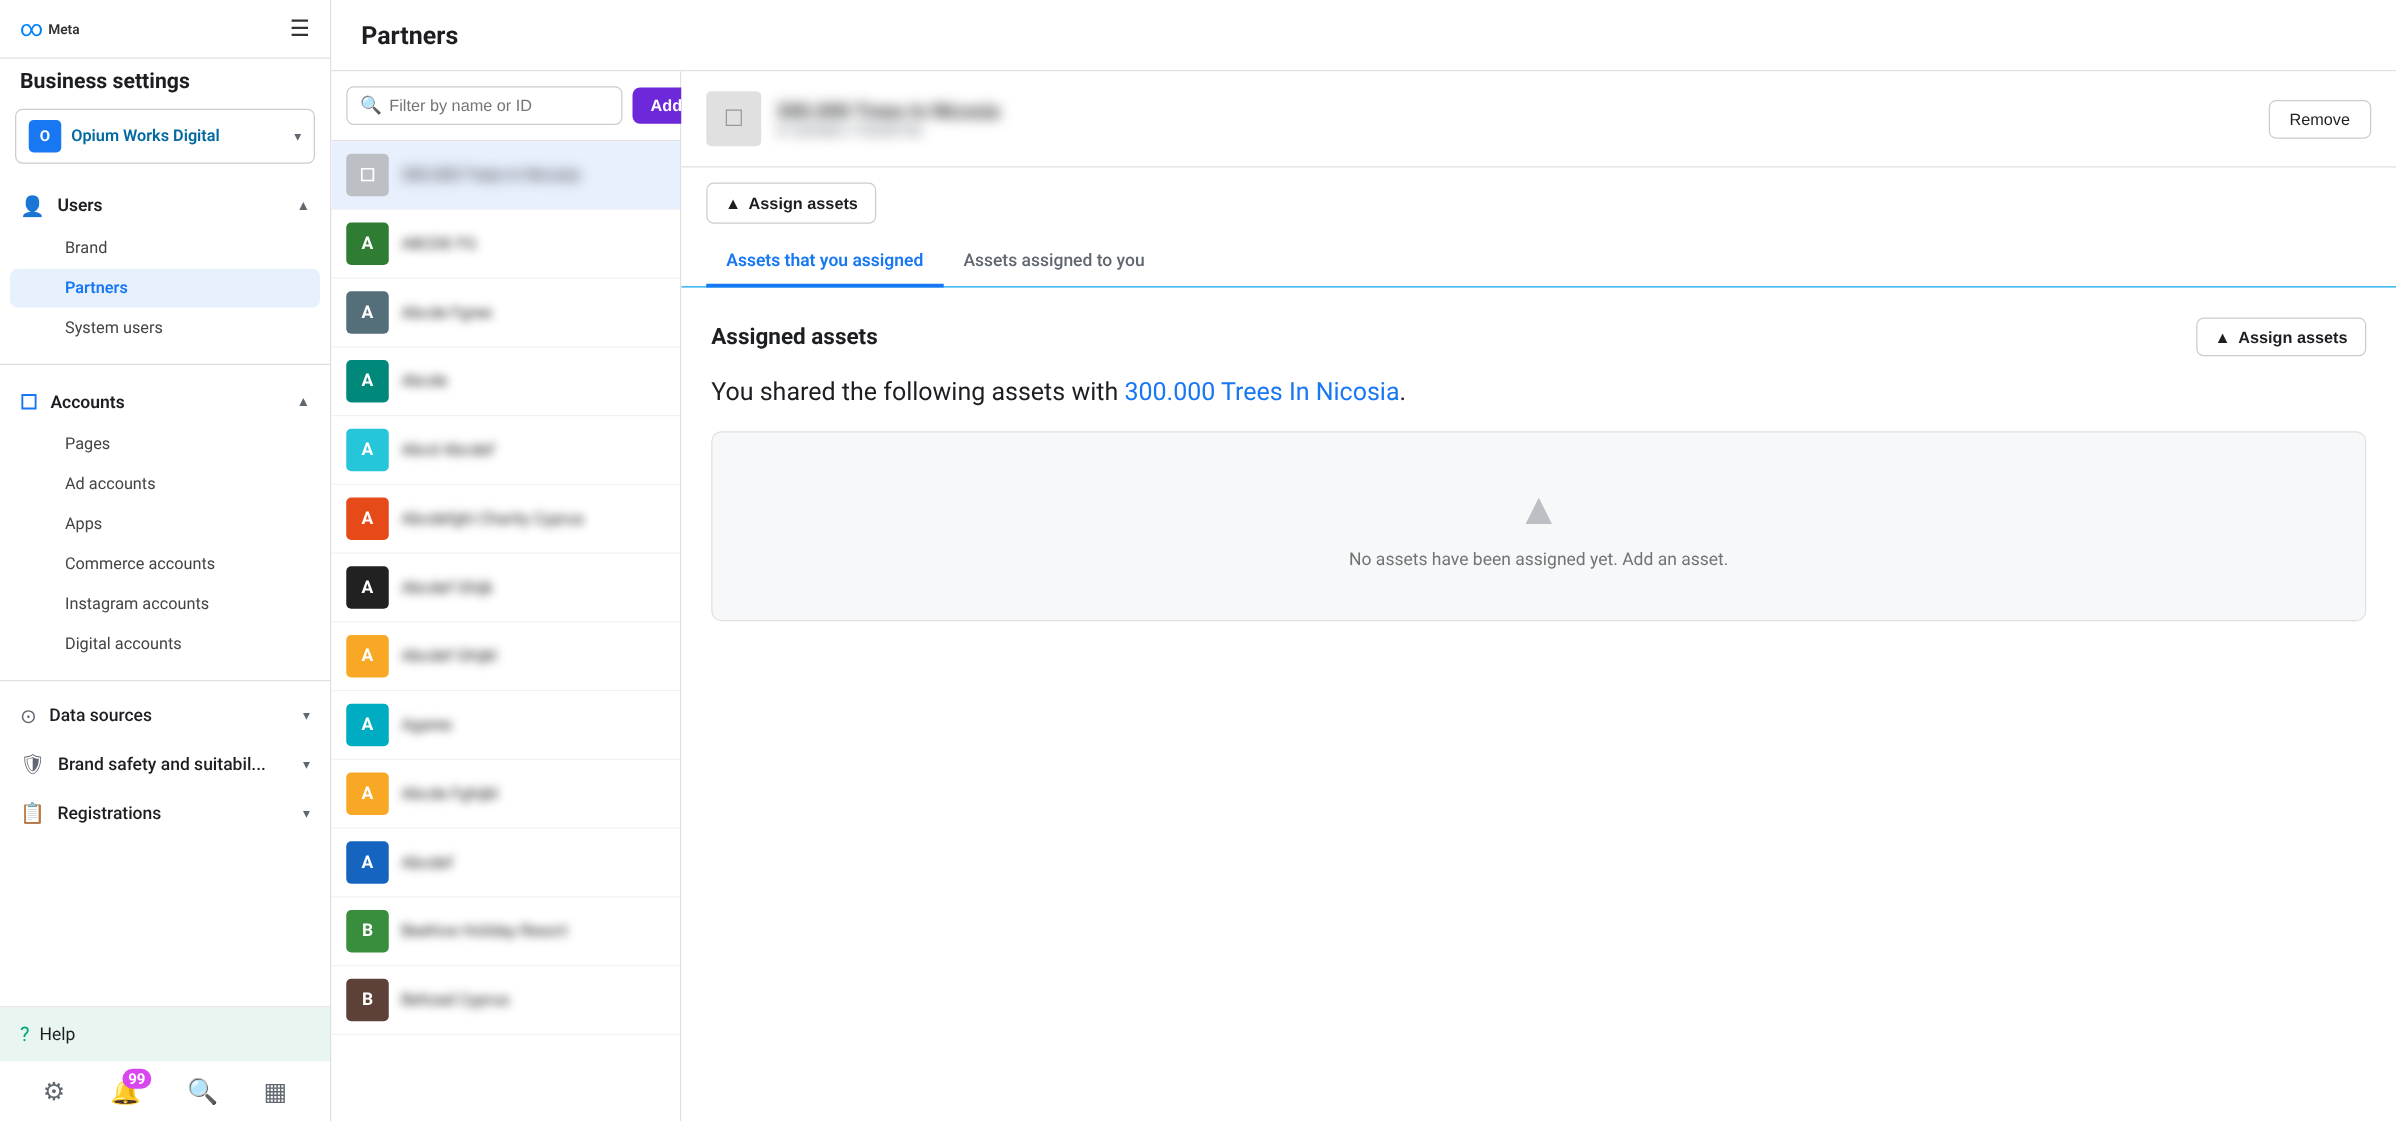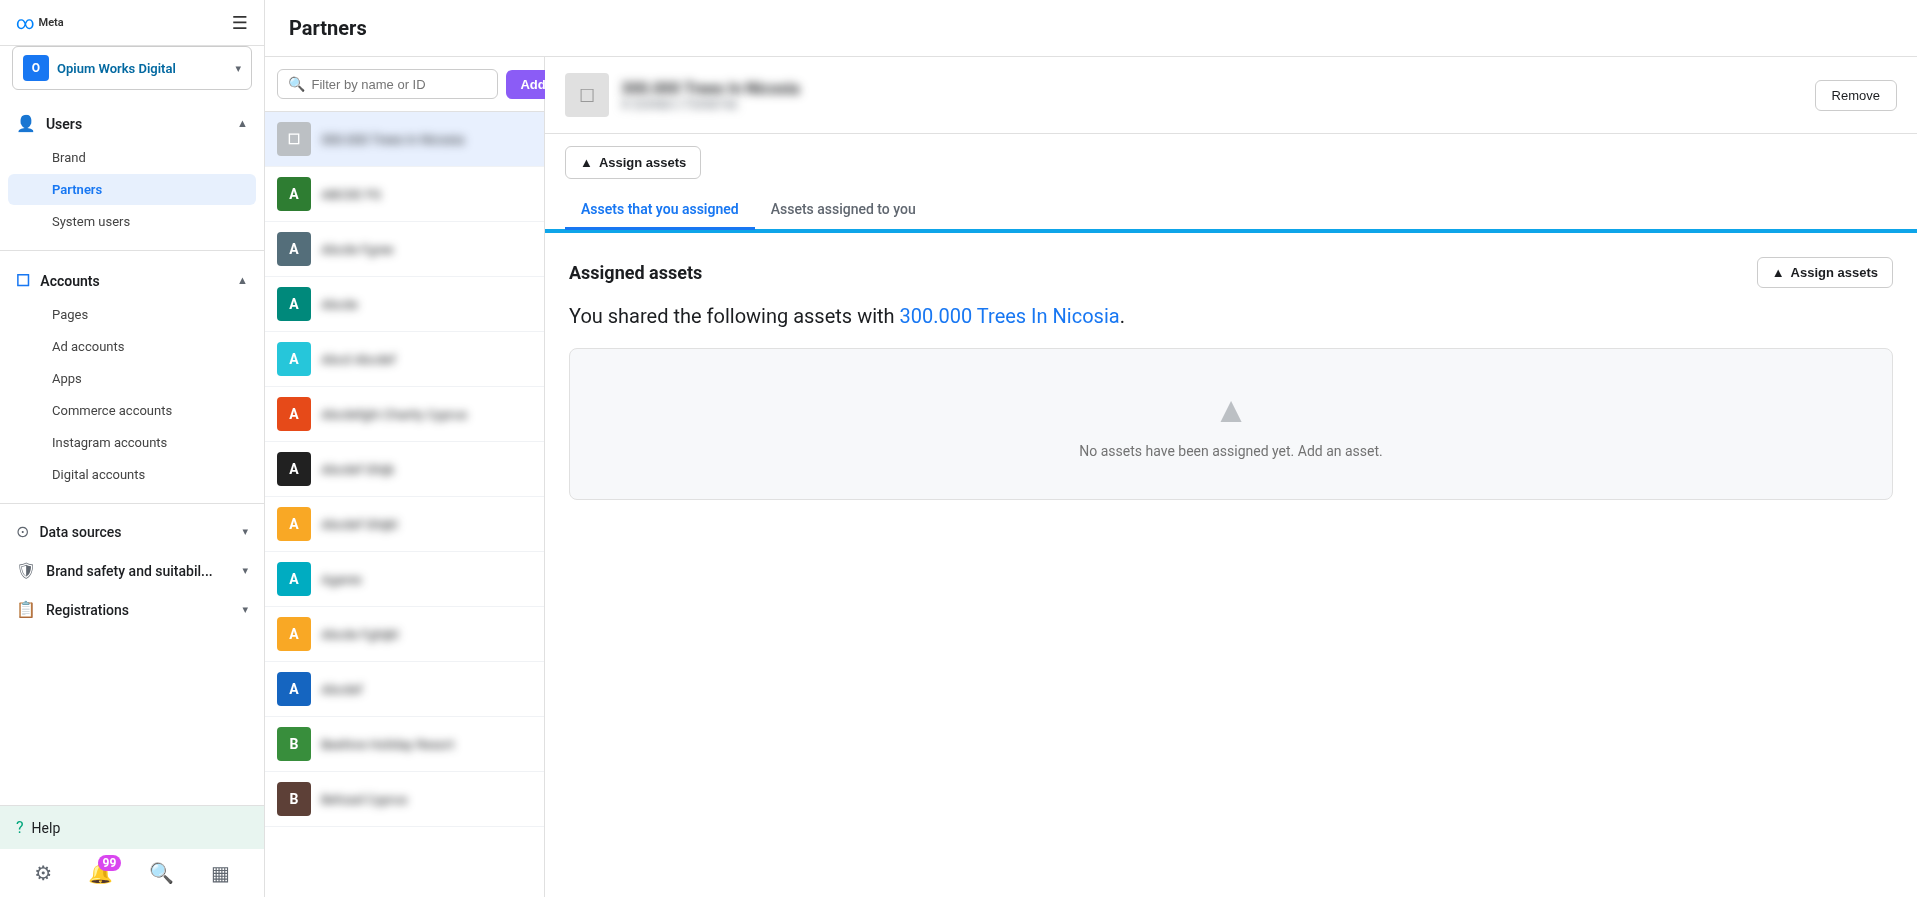--- a/index.html
+++ b/index.html
@@ -204,21 +204,21 @@
     .search-input {
       border: none;
       outline: none;
       font-size: 13px;
       color: #606770;
       flex: 1;
       background: transparent;
     }
     .search-icon { color: #606770; font-size: 14px; }
     .add-btn {
-      background: #8b5cf6;
+      background: #6d28d9;
       color: #fff;
       border: none;
       border-radius: 6px;
       padding: 7px 14px;
       font-size: 13px;
       font-weight: 600;
       cursor: pointer;
       display: flex;
       gap: 6px;
     }
@@ -315,21 +315,21 @@
       padding: 8px 14px;
       font-size: 13px;
       font-weight: 600;
       cursor: pointer;
       width: fit-content;
       color: #1c1e21;
     }
 
     .detail-tabs {
       display: flex;
-      border-bottom: 4px solid #0ea5e9;
+      border-bottom: 1px solid #0ea5e9;
       padding: 0 20px;
     }
     .detail-tab {
       padding: 10px 16px;
       font-size: 14px;
       font-weight: 500;
       color: #606770;
       cursor: pointer;
       border-bottom: 3px solid transparent;
       margin-bottom: -1px;
@@ -393,20 +393,21 @@
 <body>
 
 <div class="sidebar">
   <div class="sidebar-header">
     <div class="meta-logo">
       <span class="meta-logo-icon">∞</span>
       <span class="meta-logo-text">Meta</span>
     </div>
     <span class="hamburger-icon">☰</span>
   </div>
+  <div class="sidebar-title">Business settings</div>
   <div class="business-selector">
     <div class="business-icon">O</div>
     <span class="business-name">Opium Works Digital</span>
     <span class="chevron-down">▾</span>
   </div>
 
   <div class="nav-section">
     <div class="nav-section-header">
       <div class="nav-section-label">
         <span class="nav-section-icon">👤</span>

